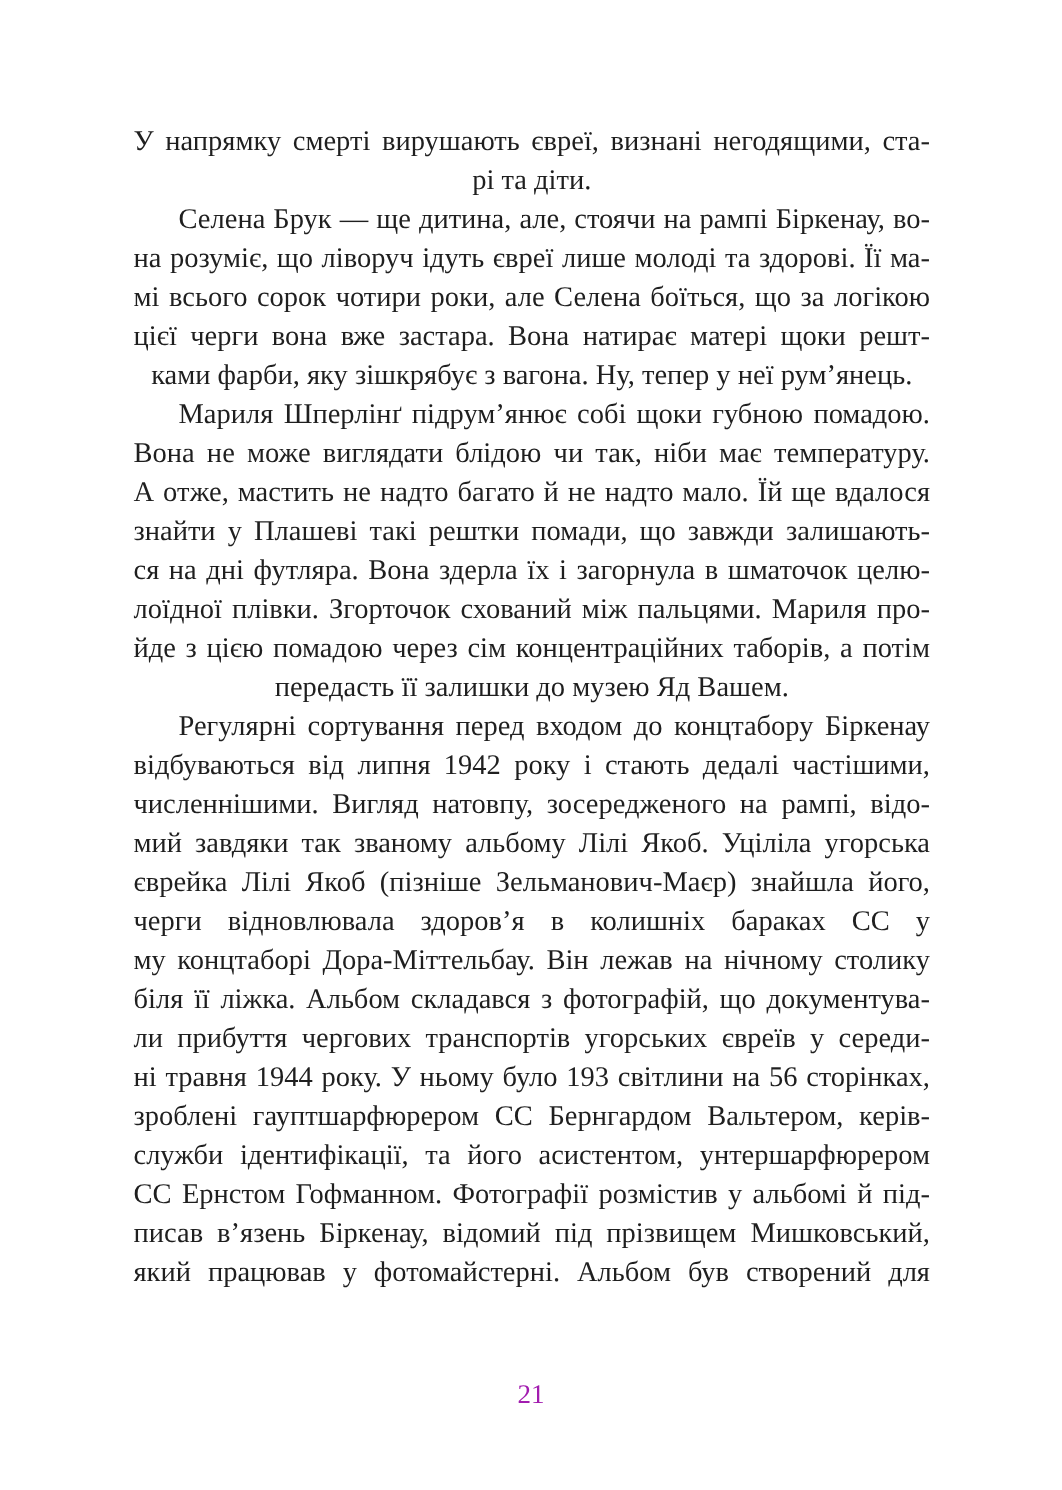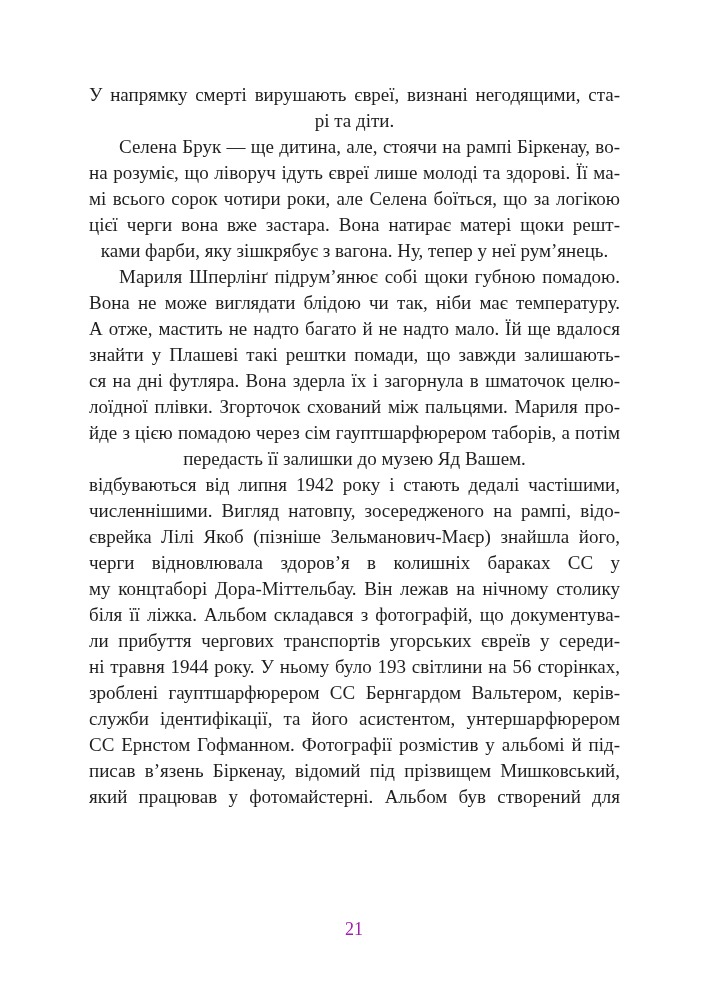--- a/index.html
+++ b/index.html
@@ -57,24 +57,26 @@
       <div class="line justify">на розуміє, що ліворуч ідуть євреї лише молоді та здорові. Її ма-</div>
       <div class="line justify">мі всього сорок чотири роки, але Селена боїться, що за логікою</div>
       <div class="line justify">цієї черги вона вже застара. Вона натирає матері щоки решт-</div>
       <div class="line">ками фарби, яку зішкрябує з вагона. Ну, тепер у неї рум’янець.</div>
       <div class="line justify indent">Мариля Шперлінґ підрум’янює собі щоки губною помадою.</div>
       <div class="line justify">Вона не може виглядати блідою чи так, ніби має температуру.</div>
       <div class="line justify">А отже, мастить не надто багато й не надто мало. Їй ще вдалося</div>
       <div class="line justify">знайти у Плашеві такі рештки помади, що завжди залишають-</div>
       <div class="line justify">ся на дні футляра. Вона здерла їх і загорнула в шматочок целю-</div>
       <div class="line justify">лоїдної плівки. Згорточок схований між пальцями. Мариля про-</div>
-      <div class="line justify">йде з цією помадою через сім гауптшарфюрером таборів, а потім</div>
+      <div class="line justify">йде з цією помадою через сім концентраційних таборів, а потім</div>
       <div class="line">передасть її залишки до музею Яд Вашем.</div>
+      <div class="line justify indent">Регулярні сортування перед входом до концтабору Біркенау</div>
       <div class="line justify">відбуваються від липня 1942 року і стають дедалі частішими,</div>
       <div class="line justify">численнішими. Вигляд натовпу, зосередженого на рампі, відо-</div>
+      <div class="line justify">мий завдяки так званому альбому Лілі Якоб. Уціліла угорська</div>
       <div class="line justify">єврейка Лілі Якоб (пізніше Зельманович-Маєр) знайшла його,</div>
       <div class="line justify">черги відновлювала здоров’я в колишніх бараках СС у визволено-</div>
       <div class="line justify">му концтаборі Дора-Міттельбау. Він лежав на нічному столику</div>
       <div class="line justify">біля її ліжка. Альбом складався з фотографій, що документува-</div>
       <div class="line justify">ли прибуття чергових транспортів угорських євреїв у середи-</div>
       <div class="line justify">ні травня 1944 року. У ньому було 193 світлини на 56 сторінках,</div>
       <div class="line justify">зроблені гауптшарфюрером СС Бернгардом Вальтером, керів-</div>
       <div class="line justify">служби ідентифікації, та його асистентом, унтершарфюрером</div>
       <div class="line justify">СС Ернстом Гофманном. Фотографії розмістив у альбомі й під-</div>
       <div class="line justify">писав в’язень Біркенау, відомий під прізвищем Мишковський,</div>

